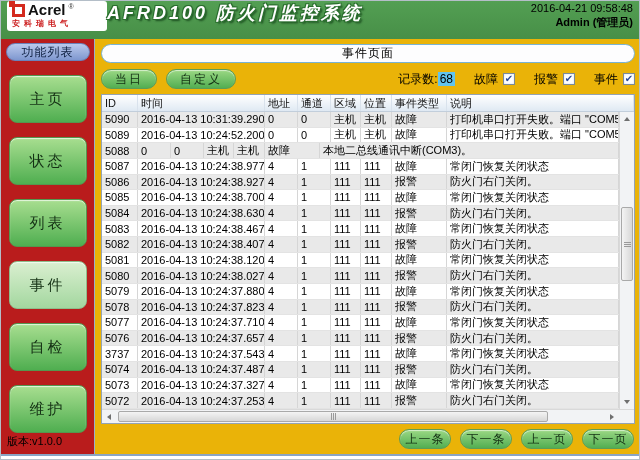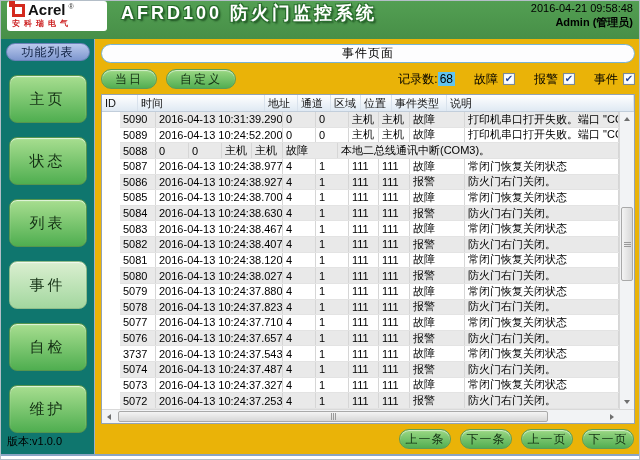--- a/index.html
+++ b/index.html
@@ -14,33 +14,33 @@
   .logo-box { width:100px; height:30px; background:#fff; border-radius:3px; padding:2px 5px;
     display:flex; flex-direction:column; justify-content:center; flex:none; }
   .logo-row { display:flex; align-items:center; gap:3px; }
   .logo-icon { width:13px; height:13px; border:3px solid #d42a1e; position:relative; flex:none; }
   .logo-icon::after { content:""; position:absolute; left:-6px; top:-6px; width:6px; height:6px;
     background:#d42a1e; }
   .logo-brand { font-size:15px; font-weight:bold; color:#111; letter-spacing:0; line-height:14px; }
   .logo-reg { font-size:7px; color:#333; align-self:flex-start; }
   .logo-sub { font-size:8px; color:#cc2021; letter-spacing:4px; font-weight:bold;
     margin-top:1px; white-space:nowrap; }
-  .app-title { margin-left:14px; font-size:18px; font-weight:bold; color:#fff;
+  .app-title { font-size:18px; font-weight:bold; font-style:italic; color:#fff;
     letter-spacing:3px; white-space:nowrap;
     text-shadow:-1px -1px 0 #2a6e2e, 1px -1px 0 #2a6e2e, -1px 1px 0 #2a6e2e, 1px 1px 0 #2a6e2e,
       2px 2px 2px #1c4f20; }
   .header-right { margin-left:auto; text-align:right; color:#000; font-size:11px;
     line-height:14px; white-space:nowrap; }
   .header-user { font-weight:bold; }
 
   
   .app-body { flex:1; display:flex; min-height:0; }
 
   
-  .sidebar { width:94px; flex:none; background:#0f766e; border-right:1px solid #9ab0cc;
+  .sidebar { width:94px; flex:none; background:#b91c1c; border-right:1px solid #9ab0cc;
     display:flex; flex-direction:column; align-items:center; }
   .func-pill { margin-top:4px; width:84px; height:18px; border-radius:9px;
     background:linear-gradient(#bac9ec,#7e97cf); border:1px solid #6b82ba; font-size:12px;
     color:#0d1f40; display:flex; align-items:center; justify-content:center; letter-spacing:1px; }
   .nav-btn { width:78px; height:48px; margin-top:14px; border-radius:8px; font-size:15px;
     color:#143014; letter-spacing:3px; cursor:default;
     background:linear-gradient(#a8de90,#4fae50); border:1px solid #55964e;
     box-shadow:inset 0 1px 1px rgba(255,255,255,.7);
     display:flex; align-items:center; justify-content:center; }
   .nav-btn:first-of-type { margin-top:10px; }
@@ -70,21 +70,21 @@
   
   .table-wrap { margin-top:4px; height:330px; border:1px solid #93a3b5; background:#fff;
     display:flex; flex-direction:column; flex:none; }
   .thead { display:flex; height:17px; flex:none; background:linear-gradient(#ffffff,#dfe9f3);
     border-bottom:1px solid #c2cedb; font-size:11px; color:#111; }
   .th { border-right:1px solid #d9e2ec; padding-left:3px; display:flex; align-items:center;
     white-space:nowrap; overflow:hidden; }
   .c0{width:36px;flex:none;} .c1{width:127px;flex:none;} .c2{width:33px;flex:none;}
   .c3{width:33px;flex:none;} .c4{width:30px;flex:none;} .c5{width:31px;flex:none;}
   .c6{width:55px;flex:none;} .c7{flex:1;min-width:0;}
-  .tbody-area { flex:1; display:flex; min-height:0;padding-left:18px; }
+  .tbody-area { flex:1; display:flex; min-height:0; }
   .rows { flex:1; display:flex; flex-direction:column; min-width:0; }
   .tr { flex:1; display:flex; font-size:11px; color:#000; border-bottom:1px solid #e3e3e3;
     min-height:0; }
   .tr.alt { background:#e9e9e9; }
   .td { border-right:1px solid #d6d6d6; padding-left:3px; overflow:hidden; white-space:nowrap;
     display:flex; align-items:center; }
 
   
   .vscroll { width:15px; flex:none; background:#f2f3f5; border-left:1px solid #d9d9d9;
     position:relative; }

